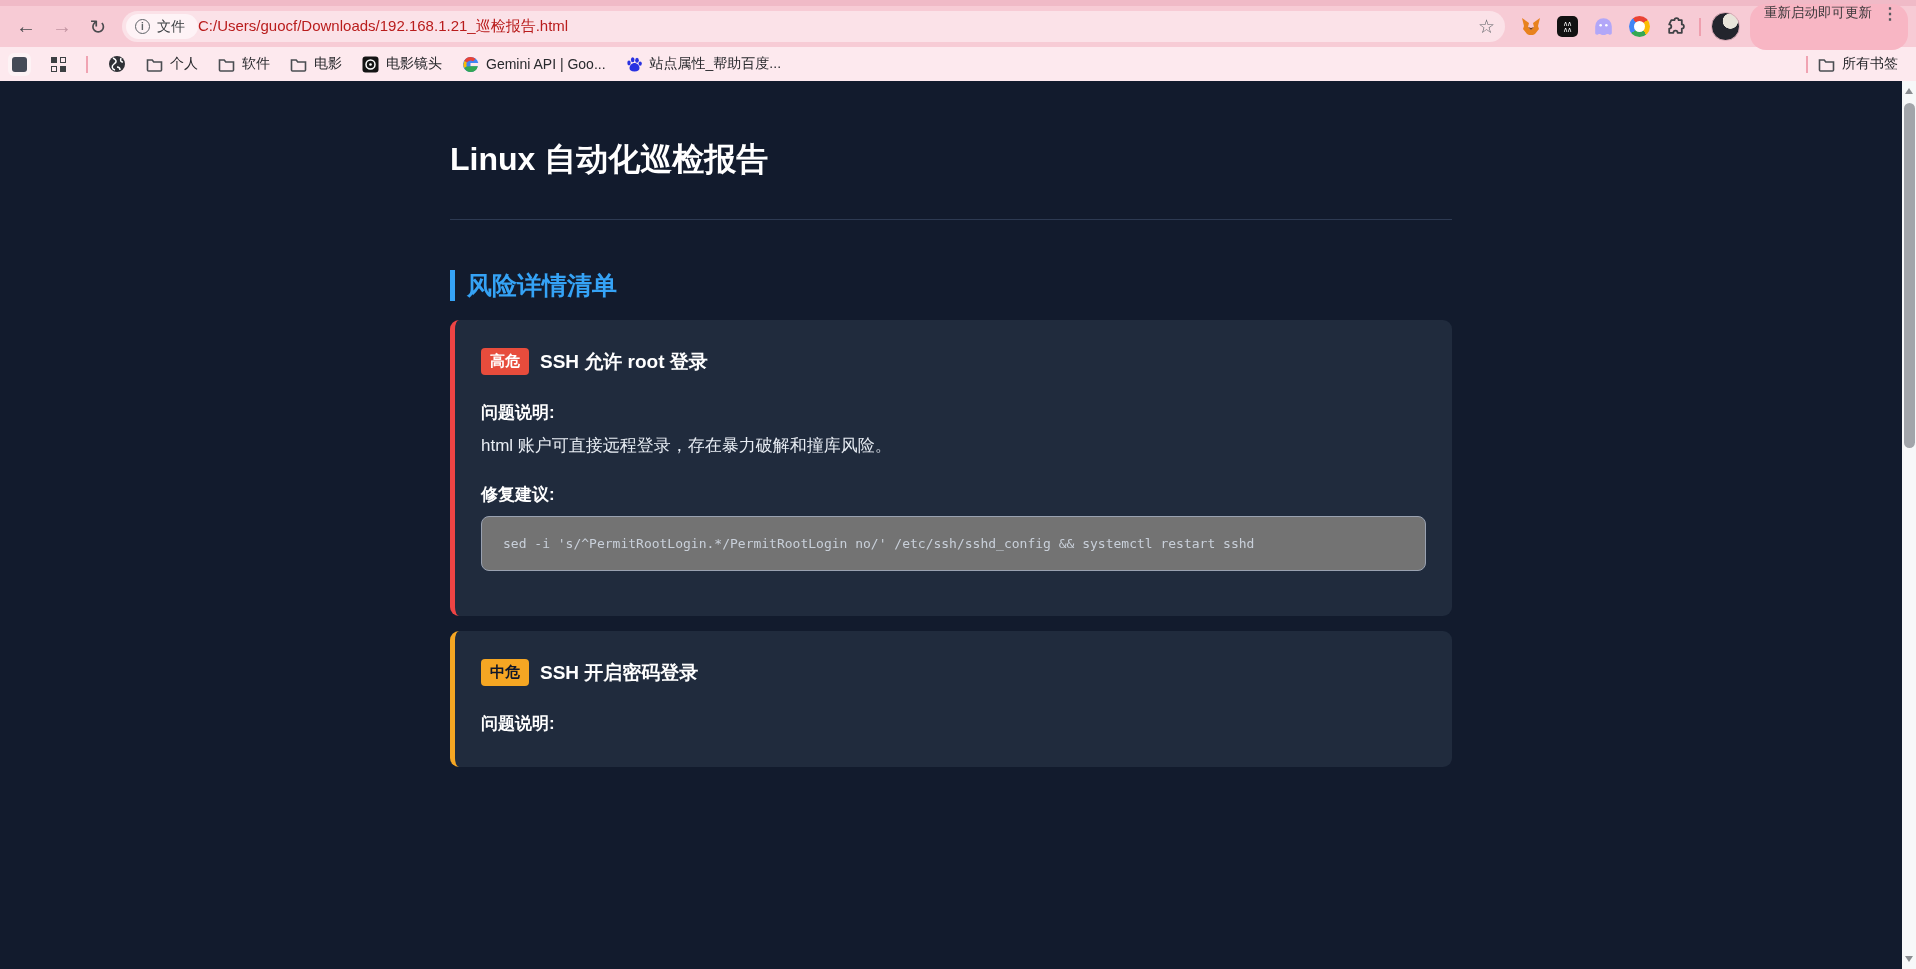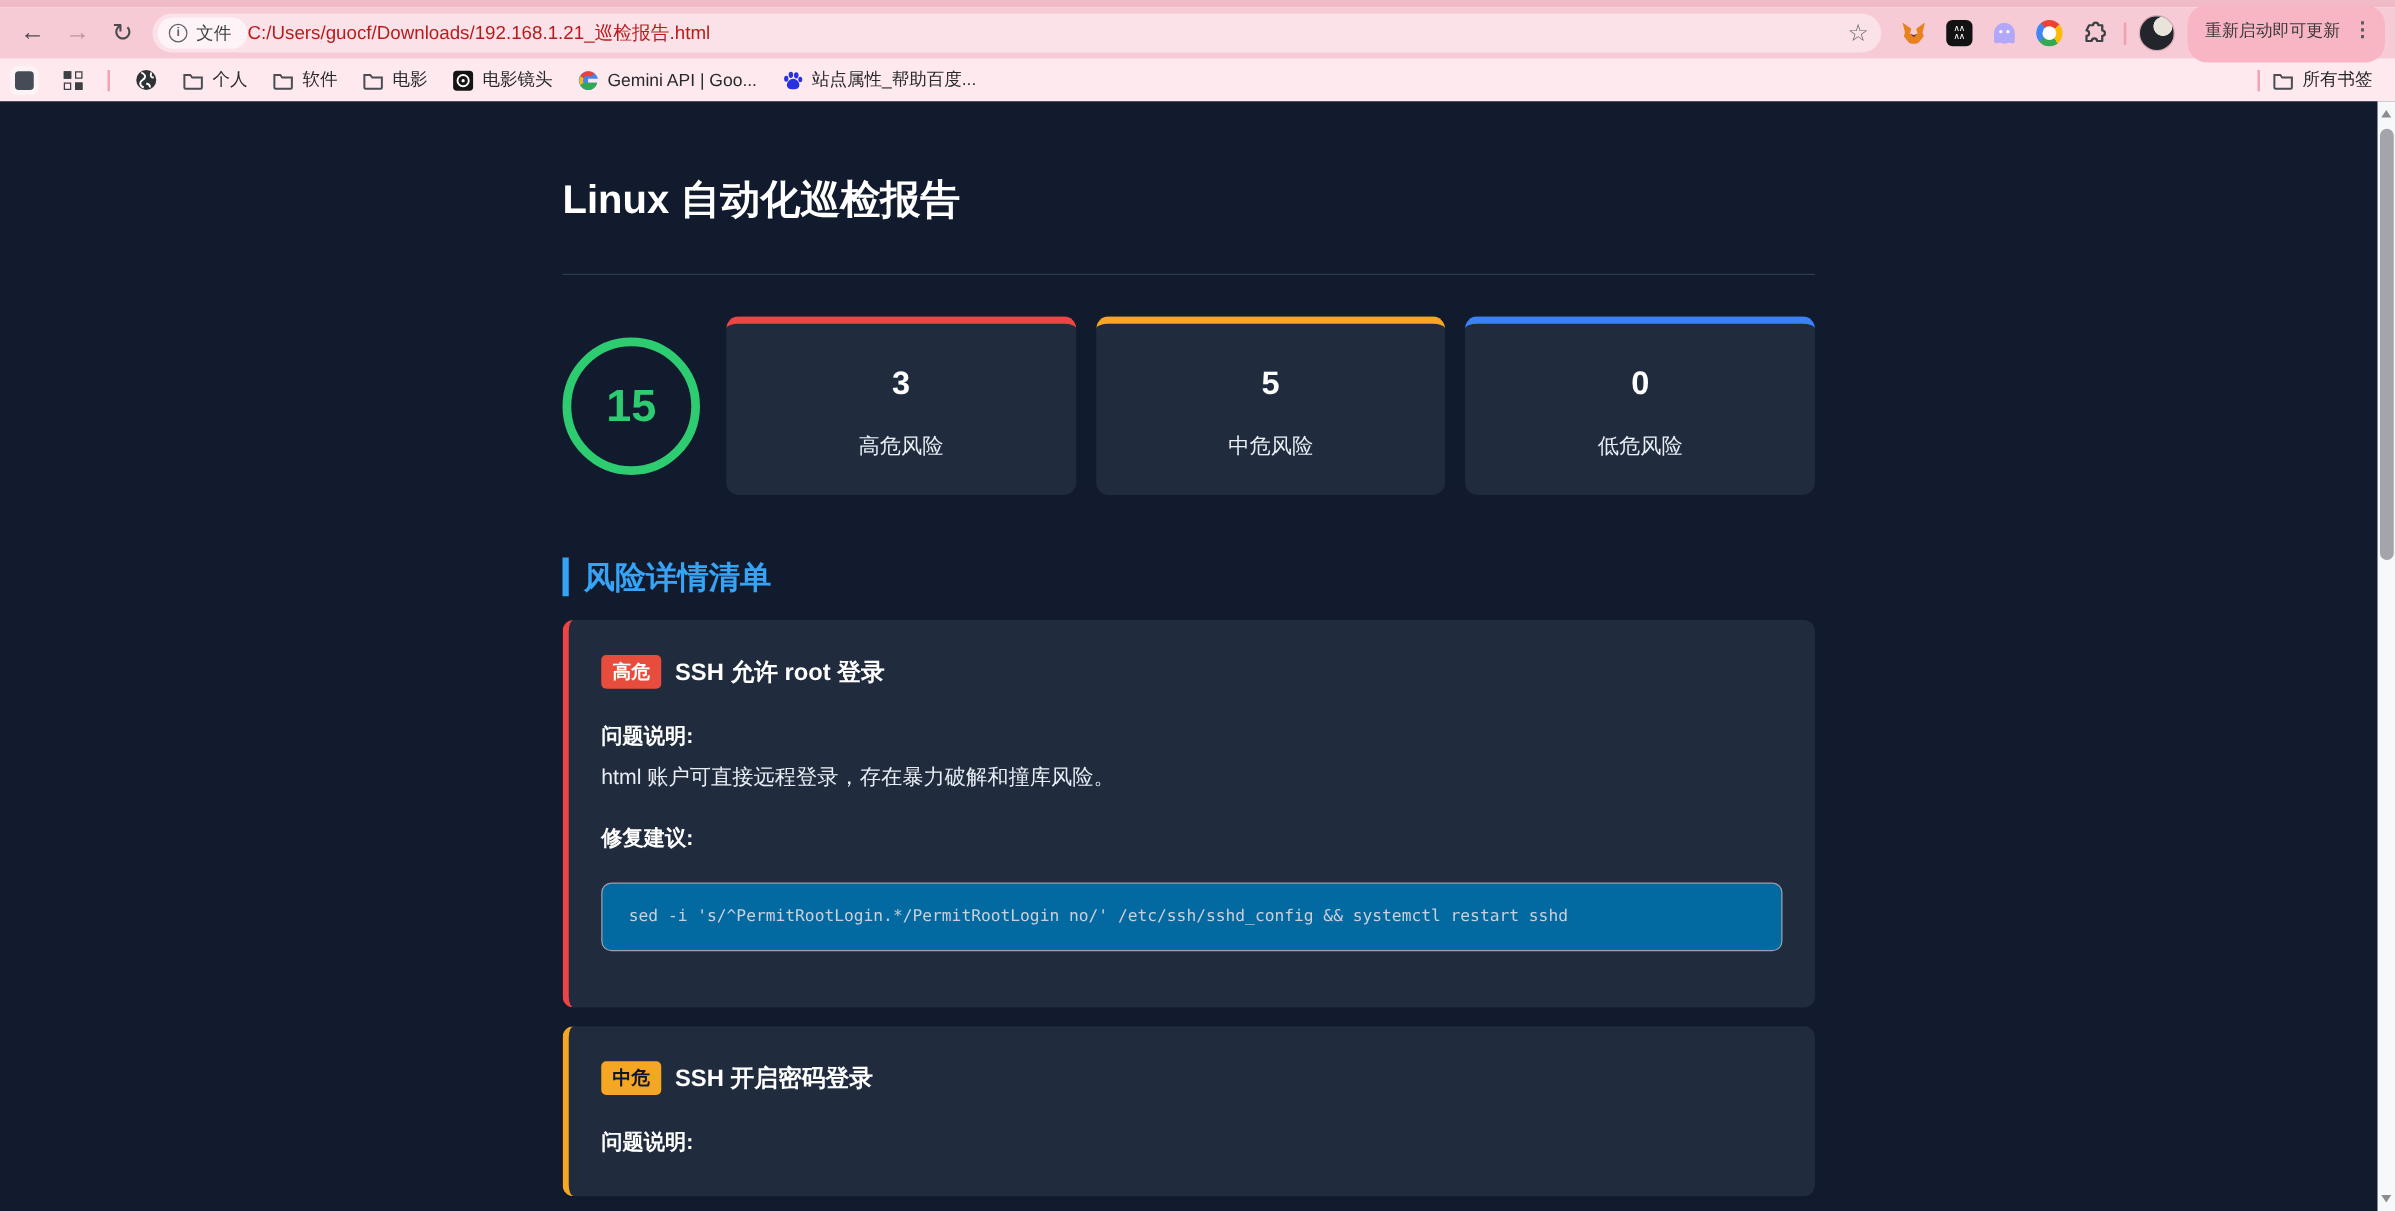--- a/index.html
+++ b/index.html
@@ -28,22 +28,22 @@
              display:flex; flex-direction:column; align-items:center; justify-content:center;
              font-size:7px; line-height:6px; letter-spacing:-1px; }
   .ghost-ext { width:19px; height:19px; }
   .ring-ext { width:21px; height:21px; border-radius:50%;
               background:conic-gradient(from -40deg,#ea4335 0 25%,#fbbc05 25% 50%,#34a853 50% 75%,#4285f4 75% 100%); position:relative; }
   .ring-ext::after { content:""; position:absolute; inset:5px; background:#fbd0d8; border-radius:50%; background:#ffffff; }
   .vsep { width:2px; height:18px; background:#ef9fae; margin:0 6px; }
   .avatar { width:29px; height:29px; border-radius:50%; margin:0 4px;
             background:radial-gradient(circle at 68% 30%, #e8e4da 0 28%, #23252d 30%);
             border:1px solid #d9aab6; }
-  .update-chip { height:46px; border-radius:16px; background:#f8b6c4; display:flex; align-items:flex-end;
-                 gap:10px; padding:0 10px 16px 14px; margin-left:6px; }
+  .update-chip { height:46px; border-radius:16px; background:#f8b6c4; display:flex; align-items:flex-start;
+                 gap:10px; padding:0 10px 0 14px; margin-left:6px; }
   .update-chip .txt { font-size:13.5px; color:#3d3a3c; }
   .kebab { font-size:16px; color:#55585e; font-weight:bold; }
 
   .bookmarks-bar { height:34px; background:#fde9ee; display:flex; align-items:center;
                    padding:0 18px 0 8px; font-size:14px; color:#28292d; gap:20px; }
   .bm { display:flex; align-items:center; gap:7px; white-space:nowrap;text-align:center; }
   .bm-chip { background:#fdf3f5; border-radius:6px; padding:4px; display:flex; }
   .dark-sq { width:15px; height:15px; background:#454b57; border-radius:3px; }
   .grid-ico { display:grid; grid-template-columns:6px 6px; grid-gap:3px; }
   .grid-ico i { width:6px; height:6px; border:1.5px solid #3c4043; }
@@ -81,21 +81,21 @@
   .risk-card + .risk-card { margin-top:15px; }
   .risk-card.high { border-left-color:#ee4444; }
   .risk-card.medium { border-left-color:#f5a623; }
   .risk-head { display:flex; align-items:center; gap:11px; }
   .badge { font-size:15px; font-weight:bold; padding:4px 9px; border-radius:4px; }
   .badge.high { background:#e74c3c; color:#ffffff; }
   .badge.medium { background:#f5a623; color:#0f172a;font-family:Liberation Mono, monospace; }
   .risk-title { font-size:19px; font-weight:bold; color:#ffffff; }
   .field-label { margin-top:26px; font-size:17px; font-weight:bold; color:#ffffff; }
   .field-text { margin-top:10px; font-size:17px; color:#e8edf4; }
-  .code-block { margin-top:24px; background:#0369a1; border:1px solid #99a1b0; border-radius:8px;
+  .code-block { margin-top:10px; background:#737373; border:1px solid #99a1b0; border-radius:8px;
                 padding:19px 21px; font-family:"DejaVu Sans Mono", monospace; font-size:13px;
                 color:#c9d0da; white-space:nowrap; overflow:hidden; }
 
   
   .scrollbar { position:absolute; top:0; right:0; width:14px; height:100%; background:#f7f8f9; }
   .sb-arrow-up { position:absolute; top:7px; left:3px; width:0; height:0;
                  border-left:4px solid transparent; border-right:4px solid transparent;
                  border-bottom:6px solid #8a8d91; }
   .sb-arrow-down { position:absolute; bottom:7px; left:3px; width:0; height:0;
                  border-left:4px solid transparent; border-right:4px solid transparent;
@@ -237,37 +237,20 @@
   </div>
 </div>
 
 <div class="page">
   <div class="page-inner">
     <div class="container">
 
       <h1 class="report-title">Linux 自动化巡检报告</h1>
       <hr class="divider">
 
-      <div class="summary-row">
-        <div class="total-circle">
-          <span>15</span>
-        </div>
-        <div class="sum-card high">
-          <div class="sum-num">3</div>
-          <div class="sum-lbl">高危风险</div>
-        </div>
-        <div class="sum-card medium">
-          <div class="sum-num">5</div>
-          <div class="sum-lbl">中危风险</div>
-        </div>
-        <div class="sum-card low">
-          <div class="sum-num">0</div>
-          <div class="sum-lbl">低危风险</div>
-        </div>
-      </div>
 
       <div class="section-head">
         <div class="section-bar"></div>
         <div class="section-title">风险详情清单</div>
       </div>
 
       <div class="risk-card high">
         <div class="risk-head">
           <span class="badge high">高危</span>
           <span class="risk-title">SSH 允许 root 登录</span>

